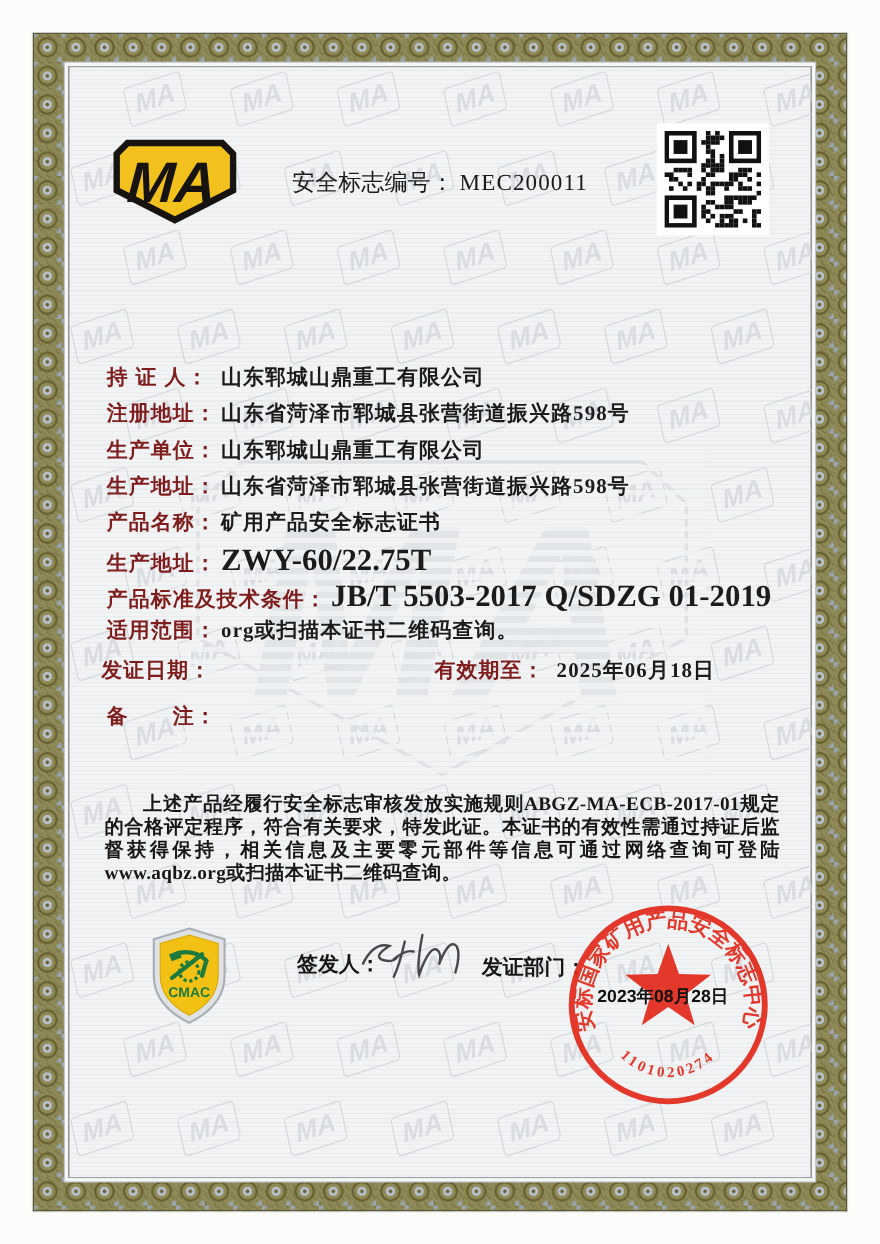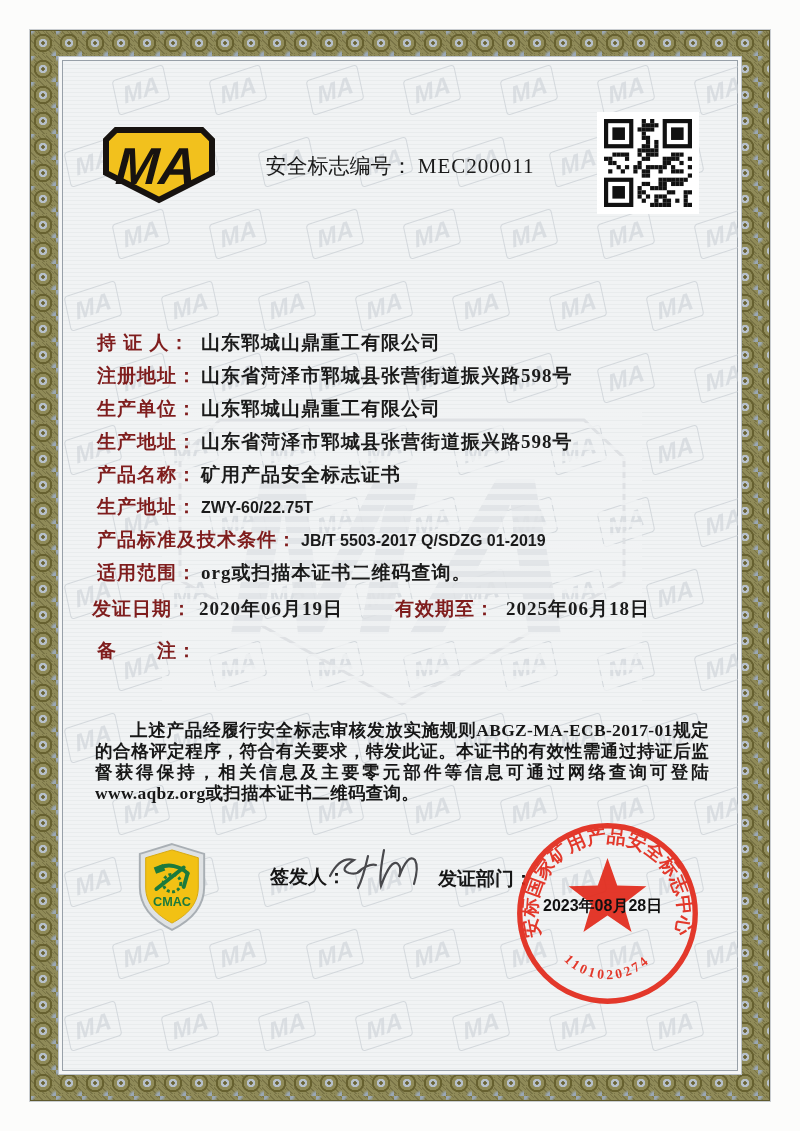--- a/index.html
+++ b/index.html
@@ -37,21 +37,21 @@
     padding:7px;box-sizing:border-box;z-index:2;}
   .title{position:absolute;left:0;right:0;top:232px;text-align:center;z-index:1;
     font-size:41px;font-weight:900;letter-spacing:5px;color:#121212;
     font-family:"Liberation Sans",sans-serif;}
   .fields{position:absolute;left:97px;top:0;width:615px;z-index:1;}
   .frow{position:absolute;left:0;white-space:nowrap;}
   .flabel{display:inline-block;min-width:100px;font-weight:bold;font-size:19px;color:#7f1d1d;
     white-space:pre;letter-spacing:1px;}
   .fvalue{font-size:19px;font-weight:bold;color:#1b1b1b;letter-spacing:1px;
     font-family:"Liberation Serif",serif;margin-left:4px;}
-  .fvalue.mono{font-family:Liberation Sans, sans-serif;letter-spacing:0;font-size:16px;margin-top:40px;}
+  .fvalue.mono{font-family:Liberation Serif, serif;letter-spacing:0;font-size:28px;margin-top:40px;}
   .dates{position:absolute;left:92px;top:596px;width:615px;z-index:1;white-space:nowrap;}
   .dates .flabel{min-width:0;}
   .d-iv{position:absolute;left:103px;top:0;}
   .d-vl{position:absolute;left:303px;top:0;}
   .d-vv{position:absolute;left:410px;top:0;}
   .remark{position:absolute;left:97px;top:638px;width:615px;z-index:1;white-space:nowrap;}
   .r-val{position:absolute;left:218px;top:0;}
   .statement{position:absolute;left:95px;top:720px;width:614px;z-index:1;
     font-size:17.5px;line-height:21px;font-weight:bold;color:#171717;
     font-family:"Liberation Serif",serif;text-indent:2em;text-align:justify;letter-spacing:.3px;}
@@ -343,21 +343,20 @@
       <div class="frow" style="top:527px">
         <span class="flabel">产品标准及技术条件：</span><span class="fvalue mono">JB/T 5503-2017 Q/SDZG 01-2019</span>
       </div>
       <div class="frow" style="top:560px">
         <span class="flabel">适用范围：</span><span class="fvalue">org或扫描本证书二维码查询。</span>
       </div>
     </div>
 
     <div class="dates">
       <span class="flabel">发证日期：</span>
-      <span class="fvalue d-iv">2020年06月19日</span>
       <span class="flabel d-vl">有效期至：</span>
       <span class="fvalue d-vv">2025年06月18日</span>
     </div>
 
     <div class="remark">
       <span class="flabel">备　　注：</span>
     </div>
 
     <div class="statement">上述产品经履行安全标志审核发放实施规则ABGZ-MA-ECB-2017-01规定的合格评定程序，符合有关要求，特发此证。本证书的有效性需通过持证后监督获得保持，相关信息及主要零元部件等信息可通过网络查询可登陆www.aqbz.org或扫描本证书二维码查询。</div>
 

